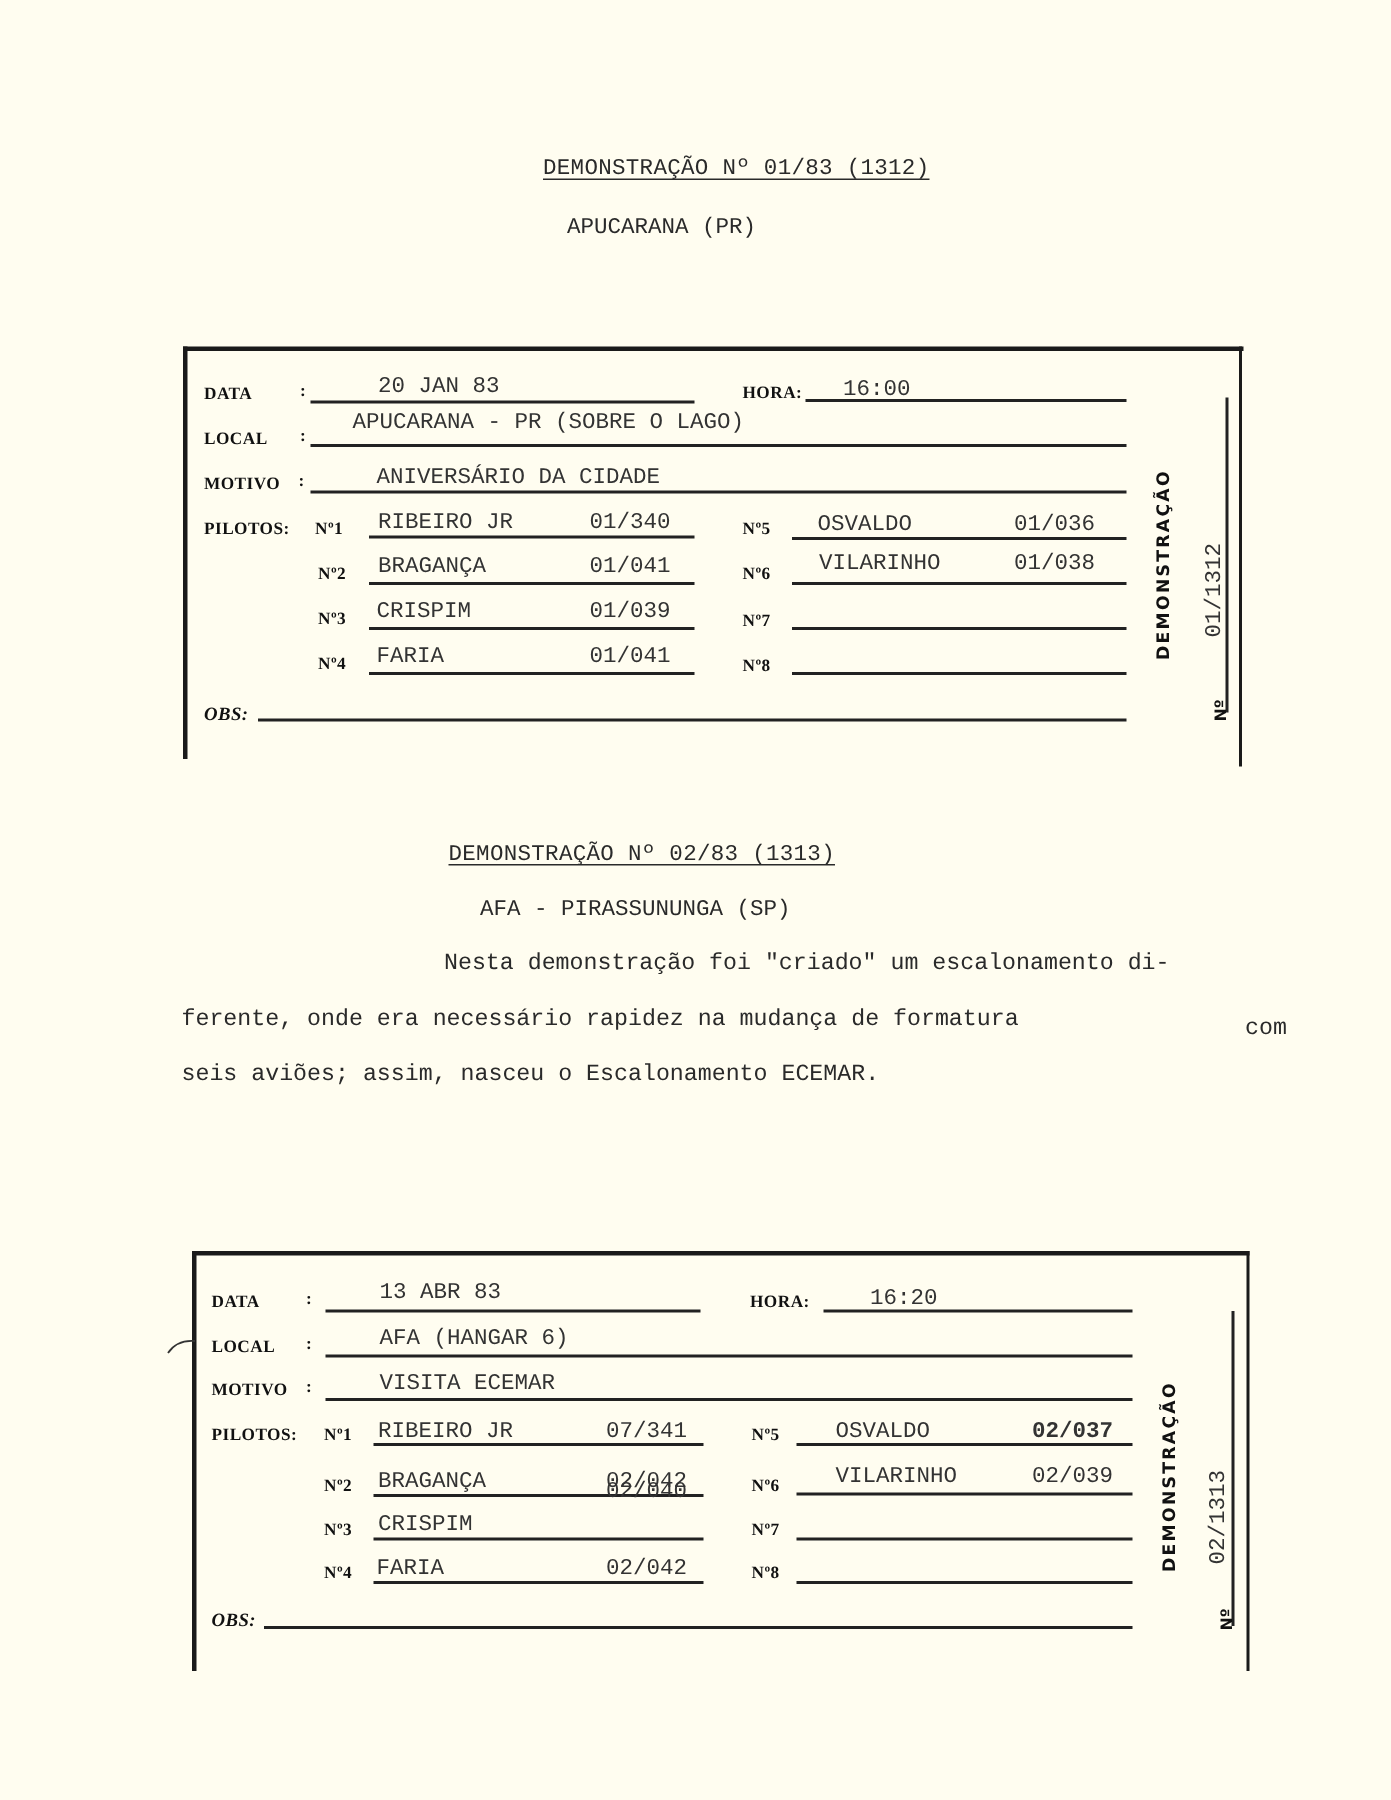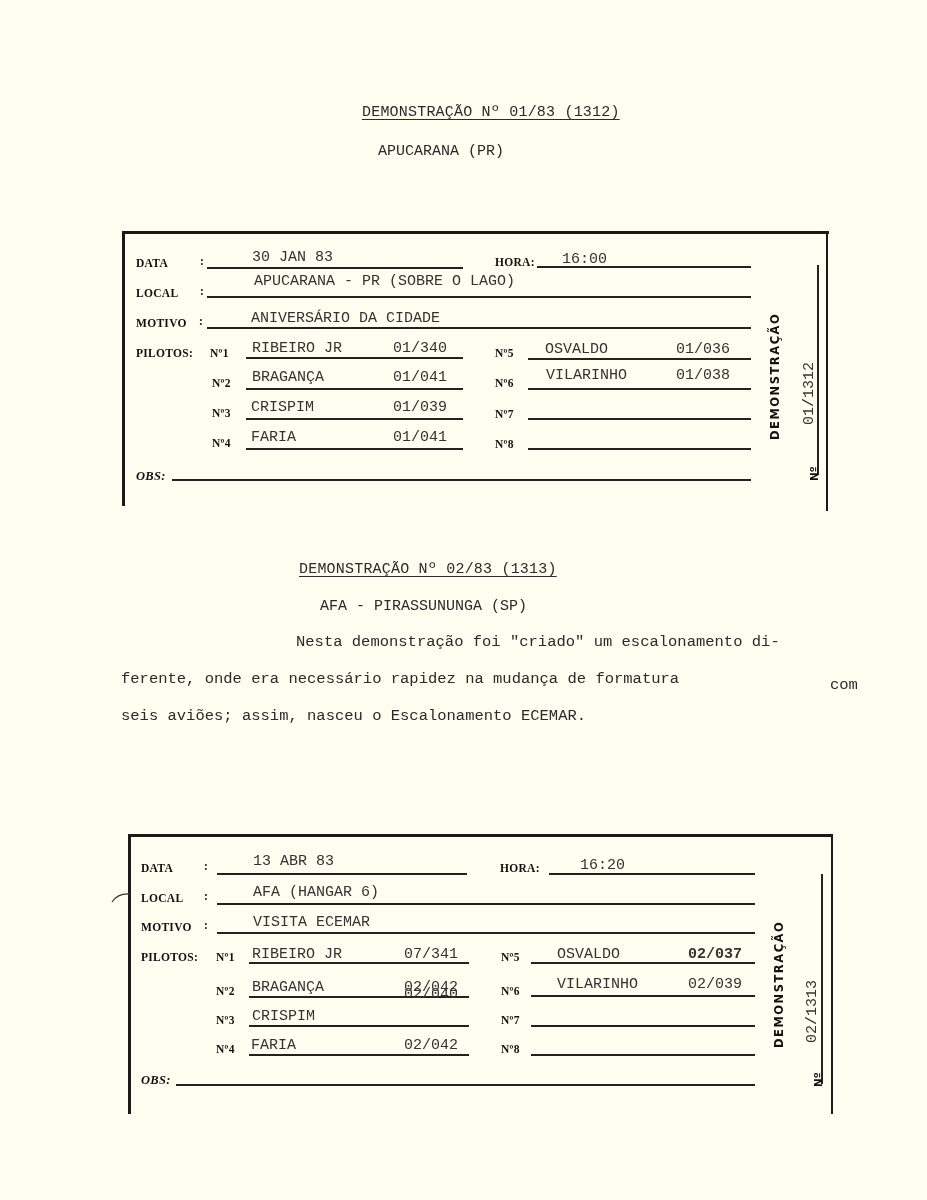--- a/index.html
+++ b/index.html
@@ -64,30 +64,30 @@
 
 <div class="card" style="left:0; top:0;">
 
   <div class="bl" style="left:122px; top:231px; width:3px; height:275px;"></div>
   <div class="bl" style="left:122px; top:231px; width:707px; height:2.5px;"></div>
   <div class="bl" style="left:826px; top:231px; width:2px; height:280px;"></div>
 
   <div class="lbl" style="left:136px; top:257px;">DATA</div>
   <div class="lbl" style="left:200px; top:255px;">:</div>
   <div class="line" style="left:207px; top:267px; width:256px;"></div>
-  <div class="val" style="left:252px; top:249px;">30 JAN 83</div>
+  <div class="val" style="left:252px; top:249px;">20 JAN 83</div>
 
   <div class="lbl" style="left:495px; top:256px;">HORA:</div>
   <div class="line" style="left:537px; top:266px; width:214px;"></div>
   <div class="val" style="left:562px; top:251px; ">16:00</div>
 
   <div class="lbl" style="left:136px; top:287px;">LOCAL</div>
   <div class="lbl" style="left:200px; top:285px;">:</div>
   <div class="line" style="left:207px; top:296px; width:544px;"></div>
-  <div class="val" style="left:254px; top:273px;">APUCARANA - PR (SOBRE O LAGO)</div>
+  <div class="val" style="left:235px; top:273px;">APUCARANA - PR (SOBRE O LAGO)</div>
 
   <div class="lbl" style="left:136px; top:317px;">MOTIVO</div>
   <div class="lbl" style="left:199px; top:315px;">:</div>
   <div class="line" style="left:207px; top:327px; width:544px;"></div>
   <div class="val" style="left:251px; top:310px;">ANIVERSÁRIO DA CIDADE</div>
 
   <div class="lbl" style="left:136px; top:347px;">PILOTOS:</div>
 
   <div class="lbl" style="left:210px; top:347px;">Nº1</div>
   <div class="line" style="left:246px; top:357px; width:217px;"></div>

